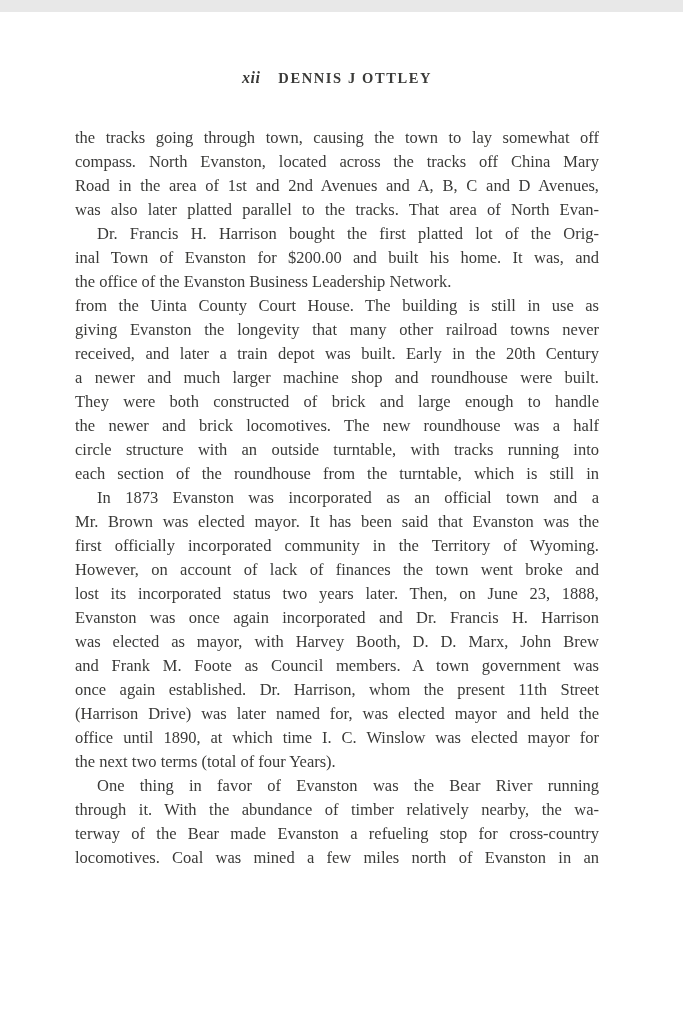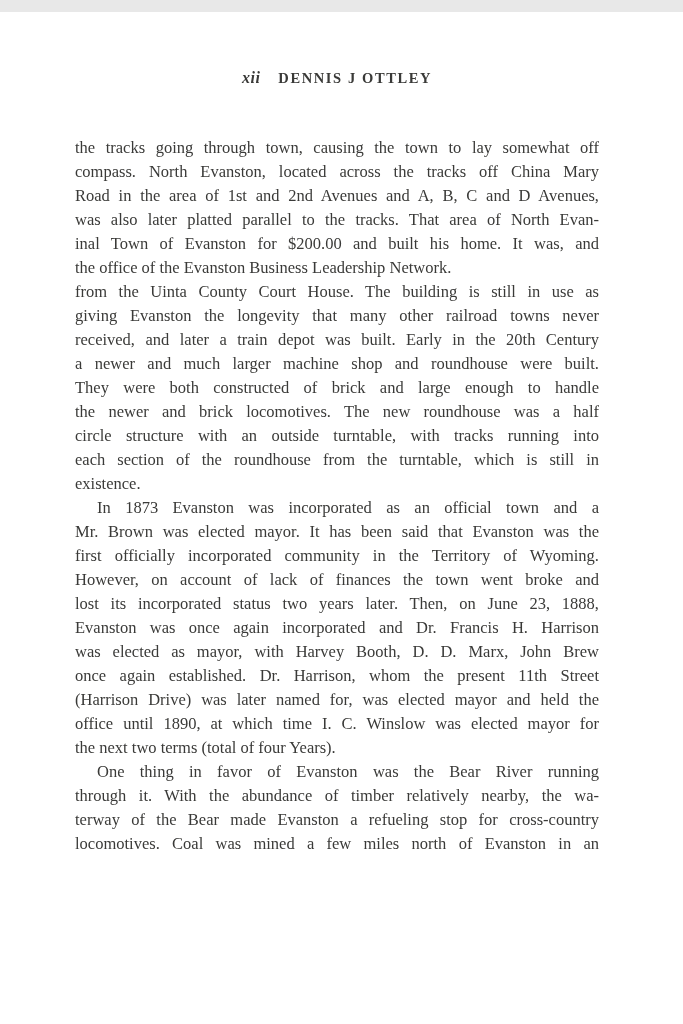--- a/index.html
+++ b/index.html
@@ -32,21 +32,21 @@
     letter-spacing: 0.5px;
   }
   .author {
     font-weight: 700;
     font-size: 14.5px;
     letter-spacing: 1.6px;
     margin-left: 18px;
   }
   .body-text {
     position: absolute;
-    top: 124px;
+    top: 114px;
     left: 75px;
     width: 524px;
     font-size: 16.5px;
     line-height: 24px;
   }
   .paragraph {
     margin: 0;
     padding: 0;
   }
   .text-line {
@@ -70,42 +70,43 @@
     <span class="folio">xii</span><span class="author">DENNIS J OTTLEY</span>
   </div>
   <div class="body-text" id="body-text">
       <div class="paragraph">
         <div class="text-line">the tracks going through town, causing the town to lay somewhat off</div>
         <div class="text-line">compass. North Evanston, located across the tracks off China Mary</div>
         <div class="text-line">Road in the area of 1st and 2nd Avenues and A, B, C and D Avenues,</div>
         <div class="text-line">was also later platted parallel to the tracks. That area of North Evan-</div>
       </div>
       <div class="paragraph">
+        <div class="text-line indented">Dr. Francis H. Harrison bought the first platted lot of the Orig-</div>
         <div class="text-line">inal Town of Evanston for $200.00 and built his home. It was, and</div>
         <div class="text-line last-line">the office of the Evanston Business Leadership Network.</div>
         <div class="text-line">from the Uinta County Court House. The building is still in use as</div>
       </div>
       <div class="paragraph">
         <div class="text-line">giving Evanston the longevity that many other railroad towns never</div>
         <div class="text-line">received, and later a train depot was built. Early in the 20th Century</div>
         <div class="text-line">a newer and much larger machine shop and roundhouse were built.</div>
         <div class="text-line">They were both constructed of brick and large enough to handle</div>
         <div class="text-line">the newer and brick locomotives. The new roundhouse was a half</div>
         <div class="text-line">circle structure with an outside turntable, with tracks running into</div>
         <div class="text-line">each section of the roundhouse from the turntable, which is still in</div>
-        <div class="text-line last-line">existence.</div>
       </div>
       <div class="paragraph">
         <div class="text-line indented">In 1873 Evanston was incorporated as an official town and a</div>
         <div class="text-line">Mr. Brown was elected mayor. It has been said that Evanston was the</div>
         <div class="text-line">first officially incorporated community in the Territory of Wyoming.</div>
         <div class="text-line">However, on account of lack of finances the town went broke and</div>
         <div class="text-line">lost its incorporated status two years later. Then, on June 23, 1888,</div>
         <div class="text-line">Evanston was once again incorporated and Dr. Francis H. Harrison</div>
         <div class="text-line">was elected as mayor, with Harvey Booth, D. D. Marx, John Brew</div>
+        <div class="text-line">and Frank M. Foote as Council members. A town government was</div>
         <div class="text-line">once again established. Dr. Harrison, whom the present 11th Street</div>
         <div class="text-line">(Harrison Drive) was later named for, was elected mayor and held the</div>
         <div class="text-line">office until 1890, at which time I. C. Winslow was elected mayor for</div>
         <div class="text-line last-line">the next two terms (total of four Years).</div>
       </div>
       <div class="paragraph">
         <div class="text-line indented">One thing in favor of Evanston was the Bear River running</div>
         <div class="text-line">through it. With the abundance of timber relatively nearby, the wa-</div>
         <div class="text-line">terway of the Bear made Evanston a refueling stop for cross-country</div>
         <div class="text-line">locomotives. Coal was mined a few miles north of Evanston in an</div>

